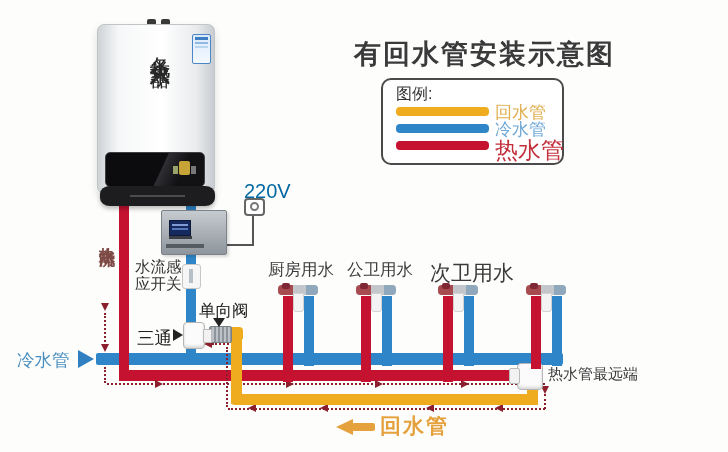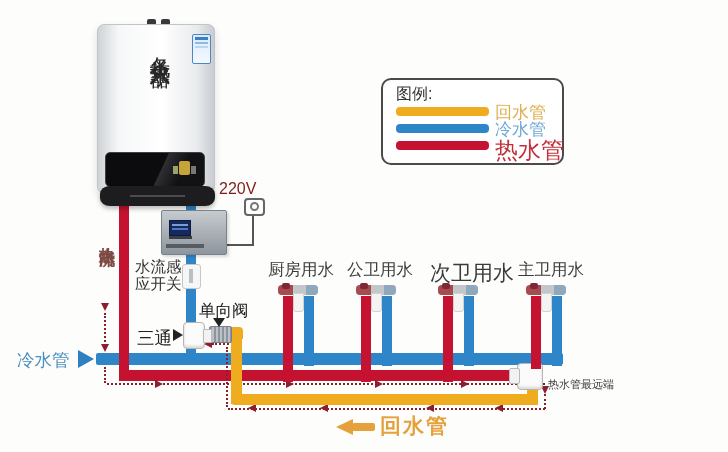--- a/index.html
+++ b/index.html
@@ -123,40 +123,41 @@
     <div style="margin:2px 2px 0;height:2px;background:#8fb9e2;"></div>
     <div style="margin:2px 2px 0;height:2px;background:#b9d4ee;"></div>
   </div>
   <div style="position:absolute;left:105px;top:152px;width:98px;height:33px;border-radius:5px;background:linear-gradient(115deg,#0c0c0e 55%,#2e2e33 56%,#121215 75%);border:1px solid #3e4044;">
     <div style="position:absolute;right:14px;top:8px;width:11px;height:14px;background:#c7a437;border-radius:2px;box-shadow:-9px 2px 0 -3px #9aa36a,9px 2px 0 -3px #777;"></div>
   </div>
   <div style="position:absolute;left:100px;top:186px;width:115px;height:20px;background:#1d1d1f;border-radius:10px/8px;box-shadow:0 3px 4px rgba(0,0,0,0.25);">
     <div style="position:absolute;left:30px;top:9px;width:55px;height:2px;background:#4c4c4e;"></div>
   </div>
 
-  <div class="lbl" style="left:219px;top:180px;font-size:16px;color:#7f1d1d;">220V</div>
+  <div class="lbl" style="left:244px;top:180px;font-size:20px;color:#0369a1;">220V</div>
   <div style="position:absolute;left:252px;top:214px;width:2px;height:32px;background:#555;"></div>
   <div style="position:absolute;left:225px;top:244px;width:29px;height:2px;background:#555;"></div>
   <div style="position:absolute;left:244px;top:198px;width:17px;height:14px;background:#fff;border:2px solid #666;border-radius:4px;">
     <div style="position:absolute;left:4px;top:2px;width:5px;height:5px;border:2px solid #777;border-radius:50%;"></div>
   </div>
 
   <div style="position:absolute;left:161px;top:210px;width:64px;height:43px;background:linear-gradient(#c6cbd0,#8e959c);border:1px solid #7b8289;border-radius:2px;box-shadow:2px 2px 3px rgba(0,0,0,0.15);">
     <div style="position:absolute;left:7px;top:9px;width:20px;height:14px;background:#16295e;border:1px solid #0d1a3c;">
       <div style="margin:3px 2px 0;height:2px;background:#7f9bd6;"></div>
       <div style="margin:2px 2px 0;height:2px;background:#5577bb;"></div>
     </div>
     <div style="position:absolute;left:7px;top:25px;width:23px;height:3px;background:#3a3f45;"></div>
     <div style="position:absolute;left:4px;top:33px;width:38px;height:4px;background:#565c63;"></div>
   </div>
 
   <div style="position:absolute;left:182px;top:264px;width:17px;height:23px;background:#f6f6f6;border:1px solid #c6c6c6;border-radius:3px;">
     <div style="position:absolute;left:6px;top:4px;width:4px;height:14px;background:#b9bfc6;"></div>
   </div>
 
+  <div class="lbl" style="left:354px;top:36px;font-size:27px;font-weight:600;letter-spacing:2px;color:#3a3a3a;">有回水管安装示意图</div>
 
   <div style="position:absolute;left:381px;top:78px;width:179px;height:83px;background:#fff;border:2px solid #4a4a4a;border-radius:10px;">
     <div class="lbl" style="left:13px;top:4px;font-size:16px;color:#333;">图例:</div>
     <div style="position: absolute; left: 13px; top: 27px; width: 93px; height: 9px; border-radius: 4px; background: rgb(239, 172, 31);"></div>
     <div style="position: absolute; left: 13px; top: 44px; width: 93px; height: 9px; border-radius: 4px; background: rgb(46, 134, 200);"></div>
     <div style="position: absolute; left: 13px; top: 61px; width: 93px; height: 9px; border-radius: 4px; background: rgb(196, 18, 48);"></div>
     <div class="lbl" style="left:112px;top:21px;font-size:17px;color:#dfae4e;">回水管</div>
     <div class="lbl" style="left:112px;top:38px;font-size:17px;color:#6fa8d6;">冷水管</div>
     <div class="lbl" style="left:112px;top:55px;font-size:23px;color:#c2303c;">热水管</div>
   </div>
@@ -170,21 +171,20 @@
   <div class="tri" style="left:213px;top:318px;border-left:6px solid transparent;border-right:6px solid transparent;border-top:9px solid #222;"></div>
 
   <div class="lbl" style="left:137px;top:326px;font-size:17.5px;color:#222;">三通</div>
   <div class="tri" style="left:173px;top:329px;border-top:6px solid transparent;border-bottom:6px solid transparent;border-left:10px solid #222;"></div>
 
   <div class="lbl" style="left:17px;top:348px;font-size:17.5px;color:#4a8fc0;">冷水管</div>
 
   <div class="lbl" style="left:347px;top:259px;font-size:16.5px;">公卫用水</div>
   <div class="lbl" style="left:268px;top:259px;font-size:16.5px;">厨房用水</div>
   <div class="lbl" style="left:430px;top:259px;font-size:21px;">次卫用水</div>
-  <div class="lbl" style="left:518px;top:259px;font-size:16.5px;">主卫用水</div>
 
-  <div class="lbl" style="left:548px;top:365px;font-size:11px;margin-top:12px;">热水管最远端</div>
+  <div class="lbl" style="left:548px;top:365px;font-size:15px;">热水管最远端</div>
 
   <div class="tri" style="left:336px;top:419px;border-top:8px solid transparent;border-bottom:8px solid transparent;border-right:17px solid #e5a23c;"></div>
   <div style="position:absolute;left:352px;top:423px;width:23px;height:8px;background:#e5a23c;border-radius:2px;"></div>
   <div class="lbl" style="left:380px;top:412px;font-size:21px;font-weight:700;color:#e5a23c;letter-spacing:2px;">回水管</div>
 
 </div>
 
 </body></html>

